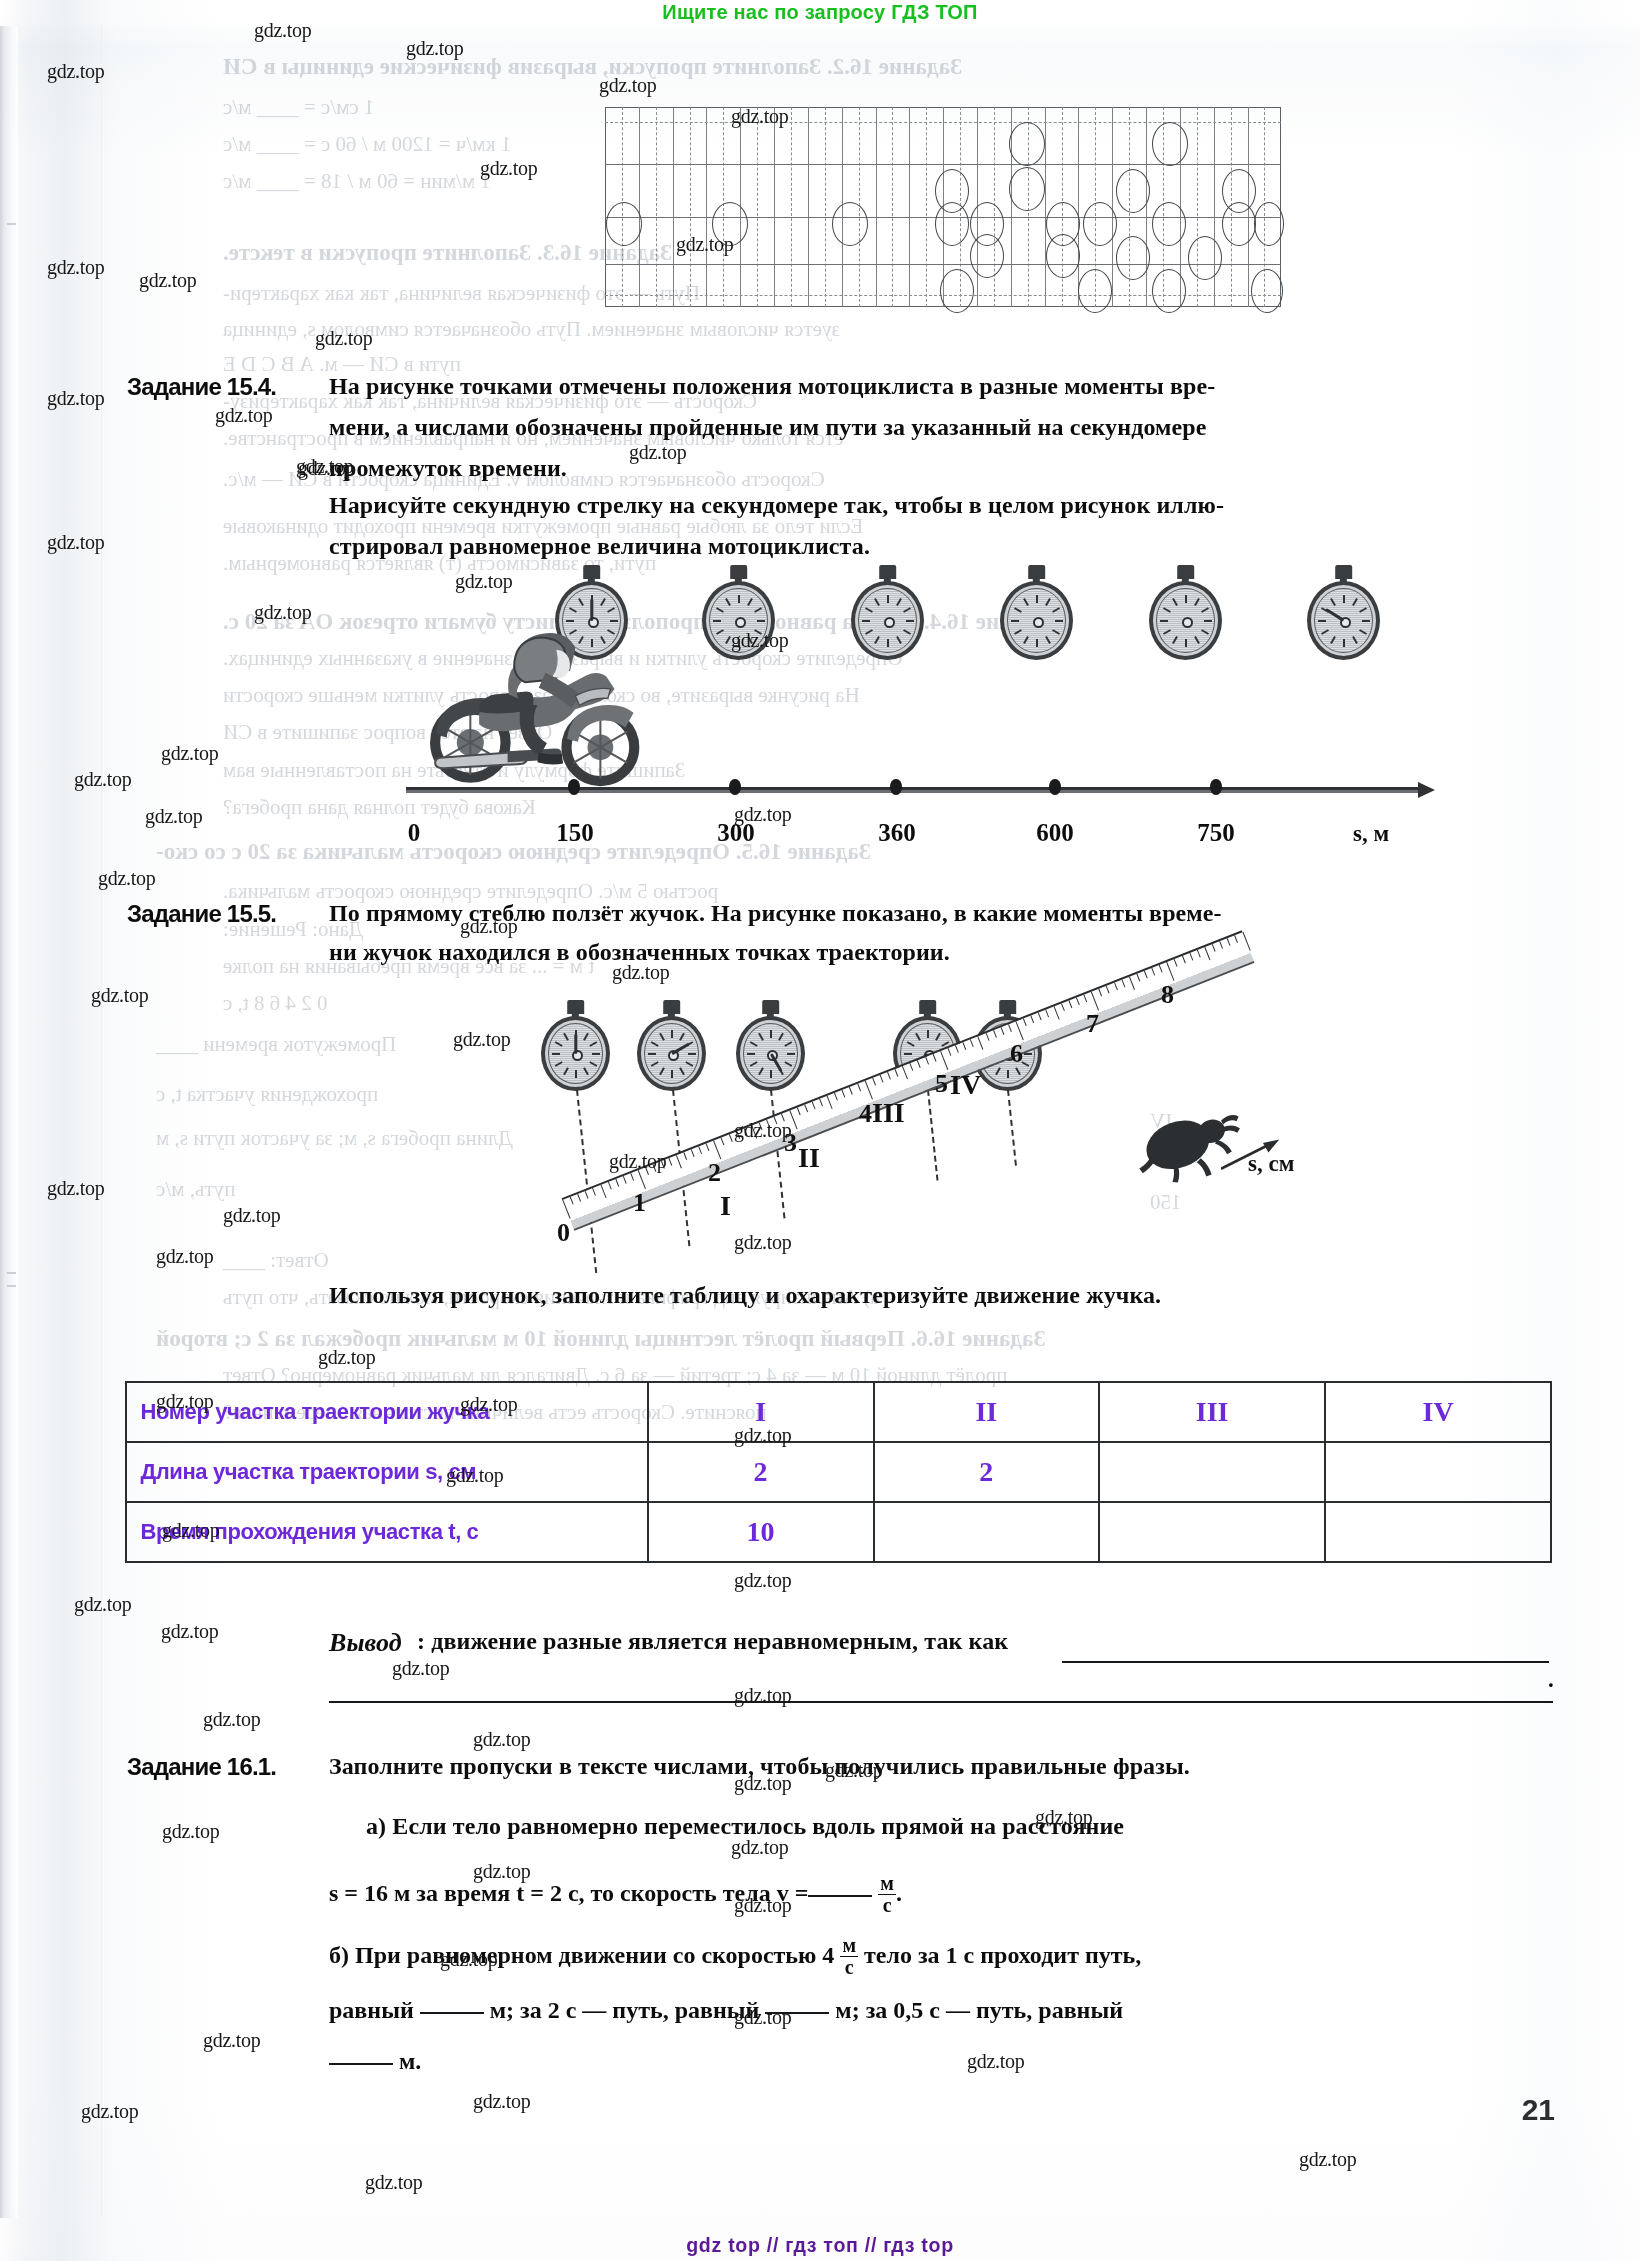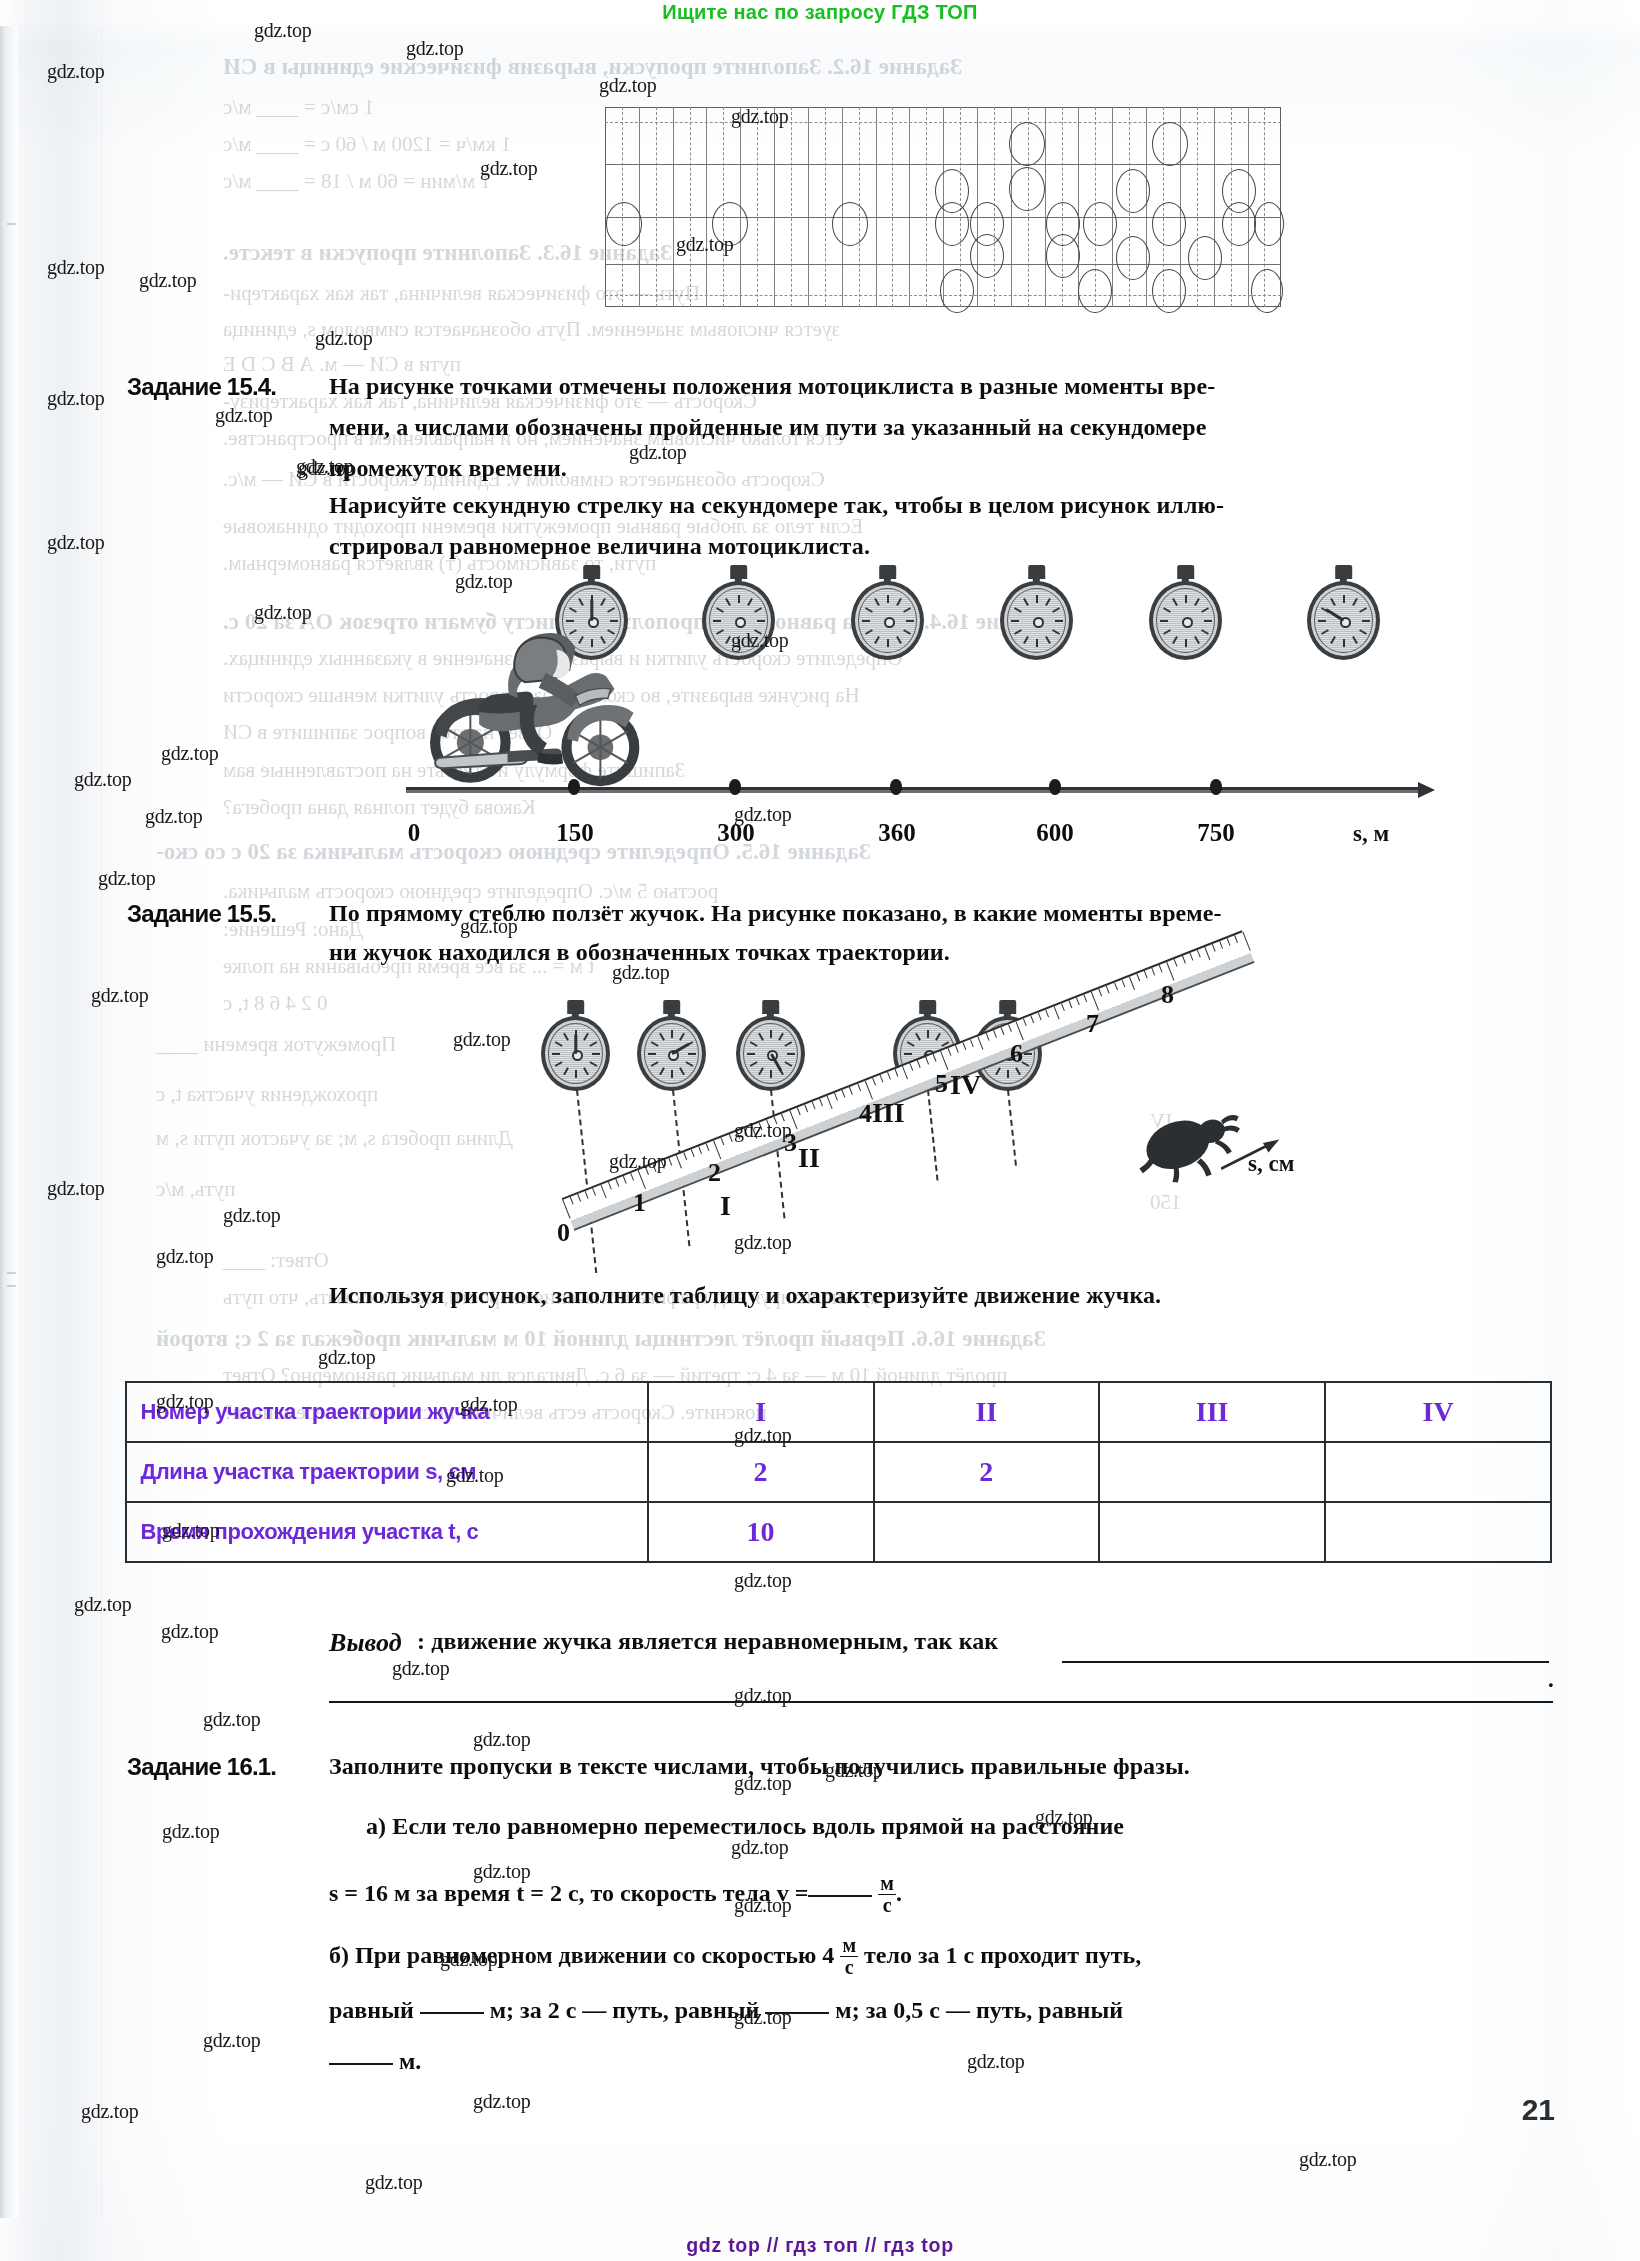--- a/index.html
+++ b/index.html
@@ -794,21 +794,21 @@
     <td class="h w1">Время прохождения участка t, с</td>
     <td class="v wc">10</td>
     <td class="v wc"></td>
     <td class="v wc"></td>
     <td class="v wc"></td>
   </tr>
 </tbody>
   </table>
 
 <div class="body-line serif-i" style="left:329px;top:1628px;font-size:26px">Вывод</div>
-<div class="body-line" style="left:417px;top:1628px">: движение жучка является неравномерным, так как</div>
+<div class="body-line" style="left:417px;top:1628px">: движение разные является неравномерным, так как</div>
 <div class="longline" style="left:1062px;top:1661px;width:487px"></div>
 <div class="longline" style="left:329px;top:1701px;width:1224px"></div>
 <div class="body-line" style="left:1548px;top:1667px;font-size:23px">.</div>
 
 <div class="tasklbl" style="left:127px;top:1753px">Задание 16.1.</div>
 <div class="body-line" style="left:329px;top:1753px">Заполните пропуски в тексте числами, чтобы получились правильные фразы.</div>
 
 <div class="body-line" style="left:366px;top:1813px">а) Если  тело  равномерно  переместилось  вдоль  прямой  на  расстояние</div>
 
 <div class="body-just" style="left:329px;top:1874px;width:1082px;white-space:nowrap">

